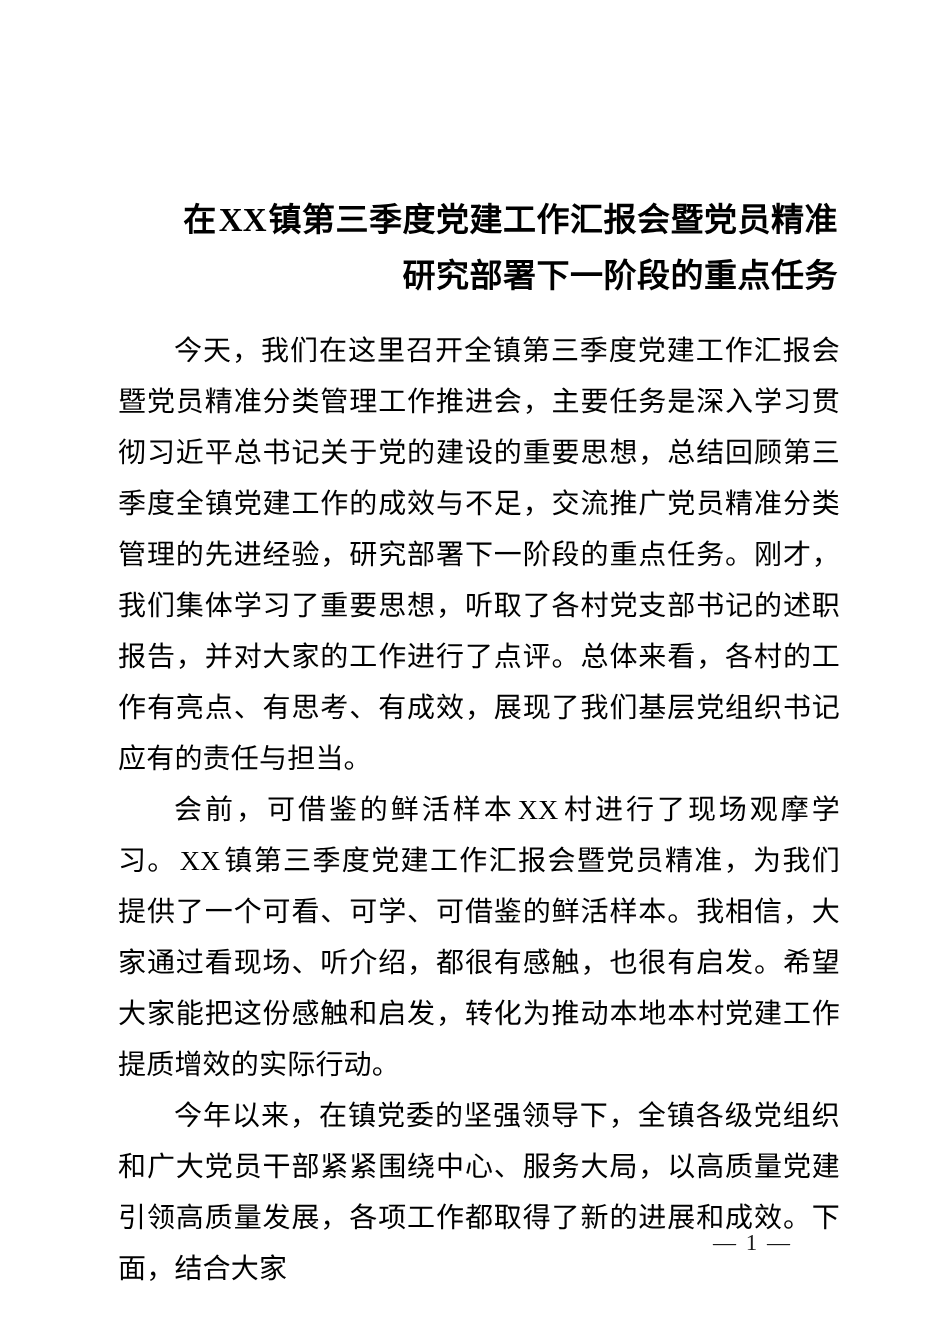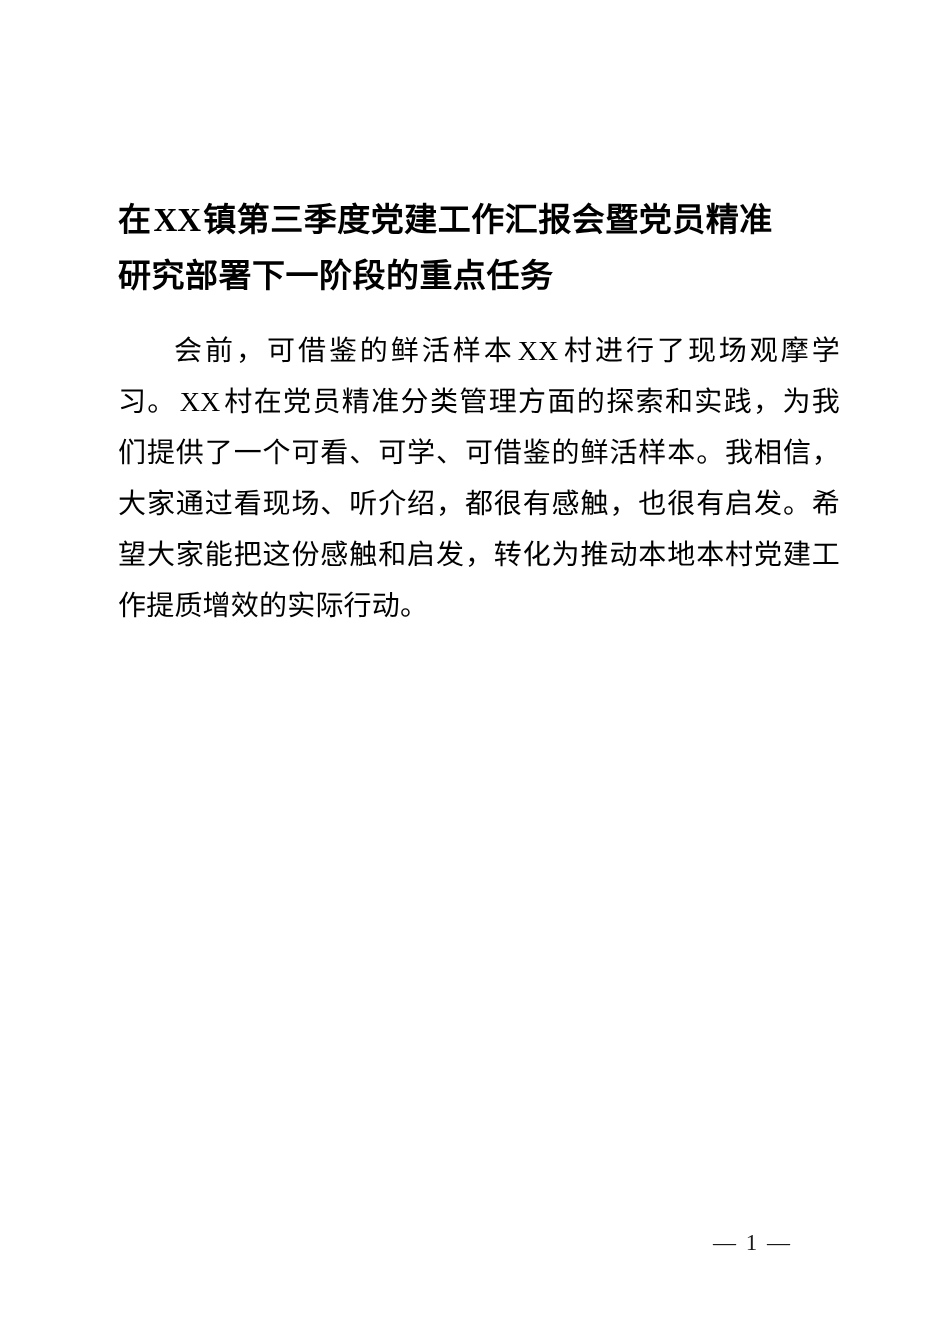--- a/index.html
+++ b/index.html
@@ -20,21 +20,21 @@
     font-family: "Liberation Sans", "DejaVu Sans", sans-serif;
     color: #000000;
   }
 
   
   .doc-title {
     position: absolute;
     left: 118px;
     top: 170px;
     width: 720px;
-    text-align: left;
+    text-align: right;
     font-family: "Liberation Sans", "DejaVu Sans", sans-serif;
     font-weight: 700;
     font-size: 33px;
     line-height: 55px;
     letter-spacing: 0.5px;
     color: #000000;
   }
   .doc-title .latin {
     font-family: "Liberation Serif", "DejaVu Serif", serif;
     font-weight: 700;
@@ -101,21 +101,23 @@
 
   <h1 class="doc-title">
     <span><span>在</span><span class="latin">XX</span><span>镇第三季度党建工作汇报会暨党员精准</span></span>
     <br>
     <span>研究部署下一阶段的重点任务</span>
   </h1>
 
   <div class="body-block">
 
 
+    <p class="para indented">今天，我们在这里召开全镇第三季度党建工作汇报会暨党员精准分类管理工作推进会，主要任务是深入学习贯彻习近平总书记关于党的建设的重要思想，总结回顾第三季度全镇党建工作的成效与不足，交流推广党员精准分类管理的先进经验，研究部署下一阶段的重点任务。刚才，我们集体学习了重要思想，听取了各村党支部书记的述职报告，并对大家的工作进行了点评。总体来看，各村的工作有亮点、有思考、有成效，展现了我们基层党组织书记应有的责任与担当。</p>
 
-    <p class="para indented"><span>会前，可借鉴的鲜活样本</span><span class="latin">XX</span><span>村进行了现场观摩学习。</span><span class="latin">XX</span><span>村在党员精准分类管理方面的探索和实践，为我们提供了一个可看、可学、可借鉴的鲜活样本。我相信，大家通过看现场、听介绍，都很有感触，也很有启发。希望大家能把这份感触和启发，转化为推动本地本村党建工作提质增效的实际行动。</span></p>
+    <p class="para indented"><span>会前，可借鉴的鲜活样本</span><span class="latin">XX</span><span>村进行了现场观摩学习。</span><span class="latin">XX</span><span>镇第三季度党建工作汇报会暨党员精准，为我们提供了一个可看、可学、可借鉴的鲜活样本。我相信，大家通过看现场、听介绍，都很有感触，也很有启发。希望大家能把这份感触和启发，转化为推动本地本村党建工作提质增效的实际行动。</span></p>
 
+    <p class="para indented">今年以来，在镇党委的坚强领导下，全镇各级党组织和广大党员干部紧紧围绕中心、服务大局，以高质量党建引领高质量发展，各项工作都取得了新的进展和成效。下面，结合大家</p>
 
   </div>
 
   <div class="page-footer">— 1 —</div>
 
 </div>
 
 </body></html>

